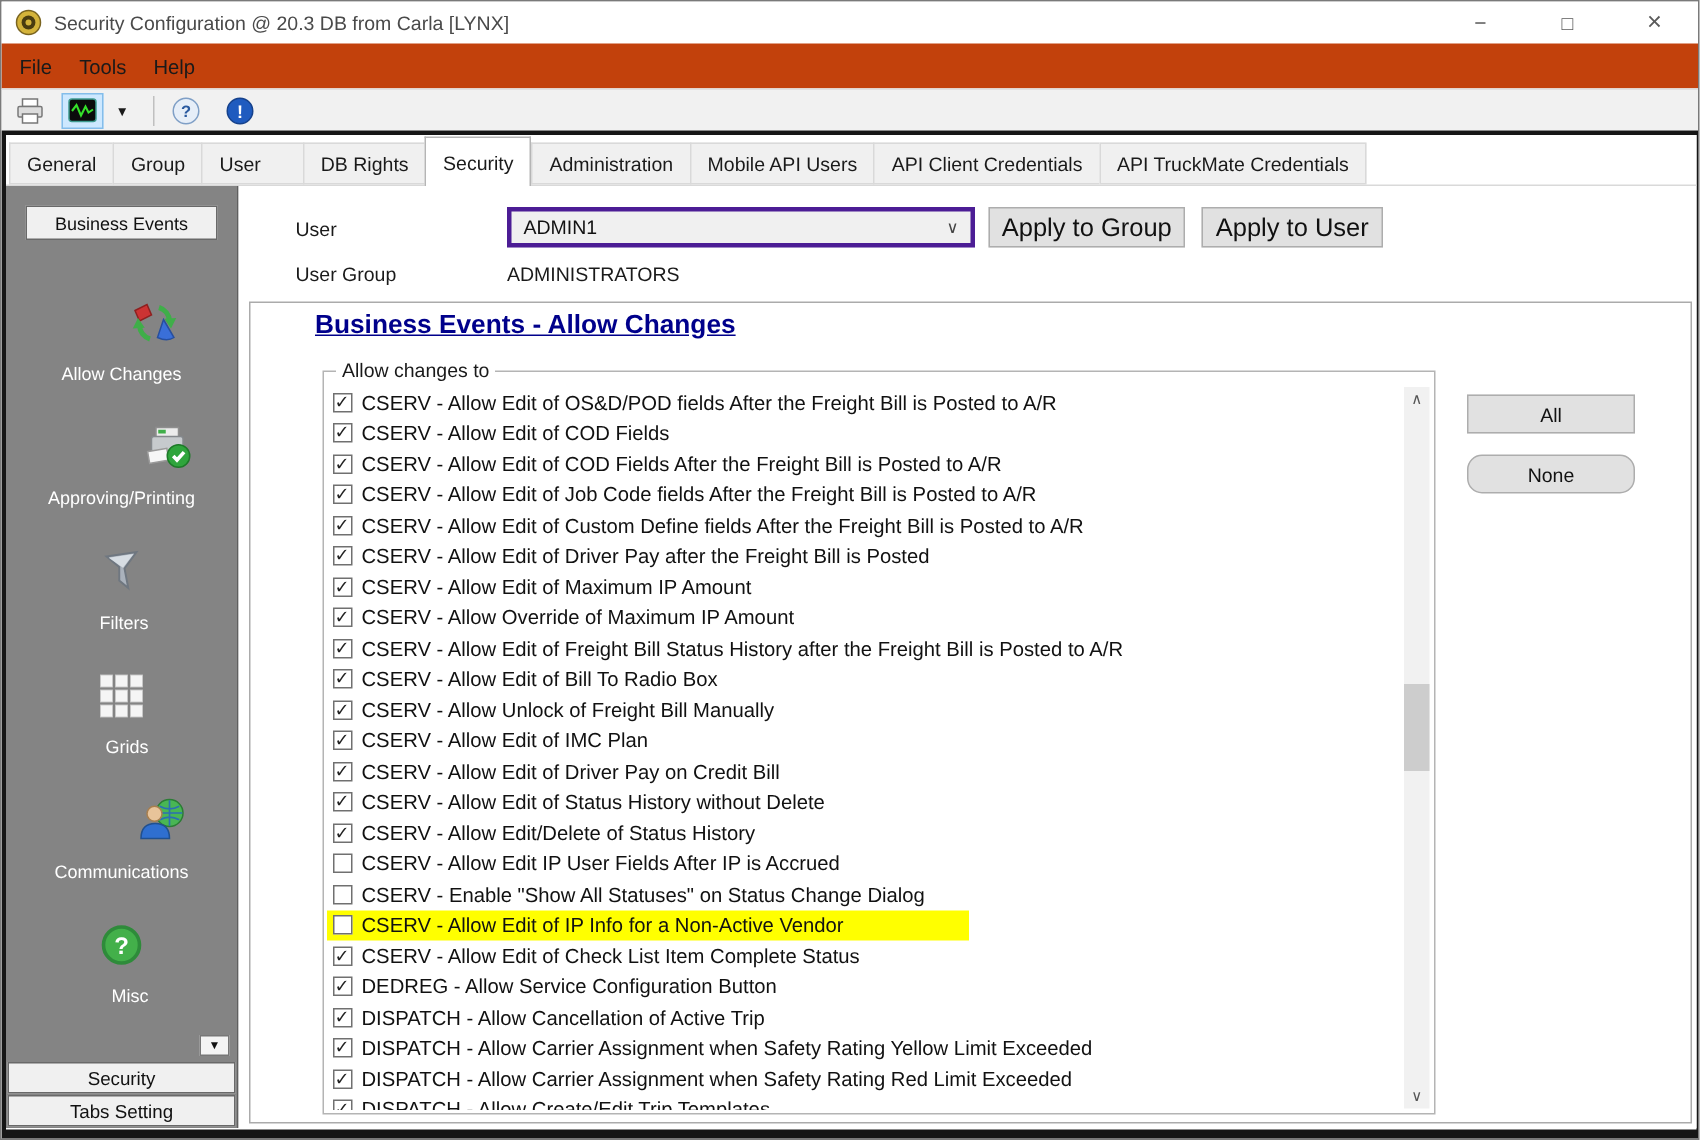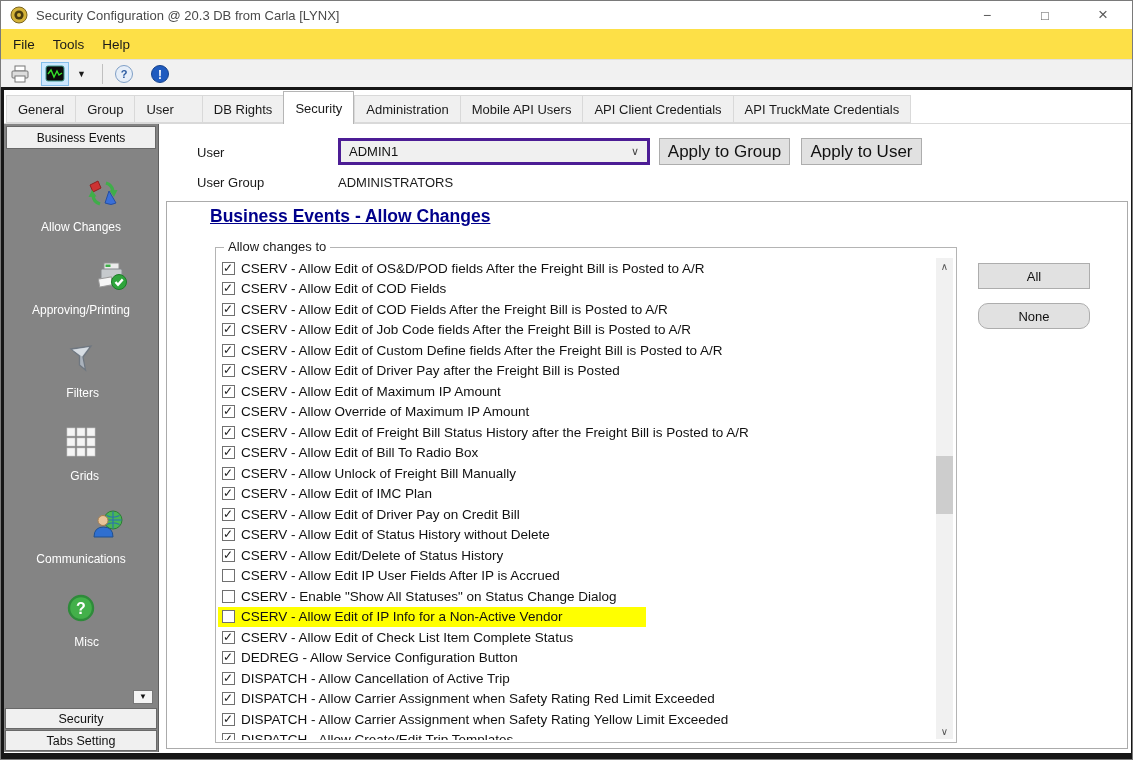--- a/index.html
+++ b/index.html
@@ -9,21 +9,21 @@
   
   .titlebar { position:absolute; left:0; top:0; width:100%; height:28px; background:#fff; display:flex; align-items:center; }
   .titlebar .appicon { margin:0 8px 0 9px; width:18px; height:18px; }
   .titlebar .title { font-size:13px; color:#4a4a4a; }
   .wincontrols { position:absolute; right:0; top:0; height:28px; display:flex; }
   .wincontrols .wbtn { width:58px; height:28px; display:flex; align-items:center; justify-content:center; color:#5a5a5a; font-size:14px; }
   .wincontrols .wbtn.max { font-size:13px; }
   .wincontrols .wbtn.close { font-size:17px; }
 
   
-  .menubar { position:absolute; left:0; top:28px; width:100%; height:30px; background:#fde047; display:flex; align-items:center; padding-left:3px; }
+  .menubar { position:absolute; left:0; top:28px; width:100%; height:30px; background:#c2410c; display:flex; align-items:center; padding-left:3px; }
   .menubar .mitem { font-size:13.5px; color:#1a1a1a; padding:5px 9px; }
 
   
   .toolbar { position:absolute; left:0; top:58px; width:100%; height:28px; background:#f1f1f1; border-top:1px solid #e0e0e0; display:flex; align-items:center; padding-left:6px; }
   .tbtn { display:flex; align-items:center; justify-content:center; height:24px; padding:0 3px; }
   .tbtn.selected { background:#cde8ff; border:1px solid #84bdea; margin-left:8px; }
   .tb-drop { font-size:9px; color:#1a1a1a; padding:0 8px; }
   .tb-sep { width:1px; height:20px; background:#c0c0c0; margin:0 8px; }
 
   
@@ -32,21 +32,21 @@
   
   .tabstrip { position:relative; height:34px; background:#fff; display:flex; align-items:flex-end; padding-left:2px; border-bottom:1px solid #d9d9d9; }
   .tab { height:28px; background:#f0f0f0; border:1px solid #d9d9d9; border-right:none; font-size:13px; color:#1a1a1a; display:flex; align-items:center; padding:0 11px; white-space:nowrap; }
   .tab:last-of-type { border-right:1px solid #d9d9d9; }
   .tab.active { height:33px; background:#fff; border:1px solid #b5b5b5; border-bottom:none; margin-bottom:-1px; z-index:2; }
 
   .page { display:flex; height:628px; }
 
   
   .sidebar { width:155px; background:#848484; border-right:1px solid #5f5f5f; display:flex; flex-direction:column; }
-  .sb-header { height:23px; margin:2px; background:#f0f0f0; border:1px solid #696969; font-size:12px; color:#111; display:flex; align-items:center; justify-content:center; }
+  .sb-header { height:23px; margin:13px; background:#f0f0f0; border:1px solid #696969; font-size:12px; color:#111; display:flex; align-items:center; justify-content:center; }
   .sb-body { flex:1; position:relative; display:flex; flex-direction:column; align-items:center; padding-top:24px; overflow:hidden; }
   .sb-item { display:flex; flex-direction:column; align-items:flex-end; margin-bottom:24px; cursor:default; }
   .sb-item .sb-ico { width:36px; height:36px; display:flex; align-items:center; justify-content:center; }
   .sb-item .sb-label { margin-top:9px; font-size:12px; color:#fff; }
   .sb-arrowbtn { position:absolute; right:5px; bottom:3px; width:20px; height:14px; background:#f4f4f4; border:1px solid #777; display:flex; align-items:center; justify-content:center; font-size:8px; color:#111; line-height:1; }
   .sb-footbtn { height:21px; margin:1px 1px 0 1px; background:#f0f0f0; border:1px solid #696969; font-size:12.5px; color:#111; display:flex; align-items:center; justify-content:center; }
 
   
   .main { flex:1; position:relative; background:#fff; }
   .lbl { position:absolute; font-size:13px; color:#1a1a1a; }
@@ -353,26 +353,26 @@
                   <span class="rowlabel">DEDREG - Allow Service Configuration Button</span>
                 </div>
 
                 <div class="row">
                   <span class="cb checked"></span>
                   <span class="rowlabel">DISPATCH - Allow Cancellation of Active Trip</span>
                 </div>
 
                 <div class="row">
                   <span class="cb checked"></span>
+                  <span class="rowlabel">DISPATCH - Allow Carrier Assignment when Safety Rating Yellow Limit Exceeded</span>
+                </div>
+
+                <div class="row">
+                  <span class="cb checked"></span>
                   <span class="rowlabel">DISPATCH - Allow Carrier Assignment when Safety Rating Red Limit Exceeded</span>
-                </div>
-
-                <div class="row">
-                  <span class="cb checked"></span>
-                  <span class="rowlabel">DISPATCH - Allow Carrier Assignment when Safety Rating Yellow Limit Exceeded</span>
                 </div>
 
                 <div class="row">
                   <span class="cb checked"></span>
                   <span class="rowlabel">DISPATCH - Allow Create/Edit Trip Templates</span>
                 </div>
               </div>
 
             <div class="vscroll">
               <span class="arr up">∧</span>

